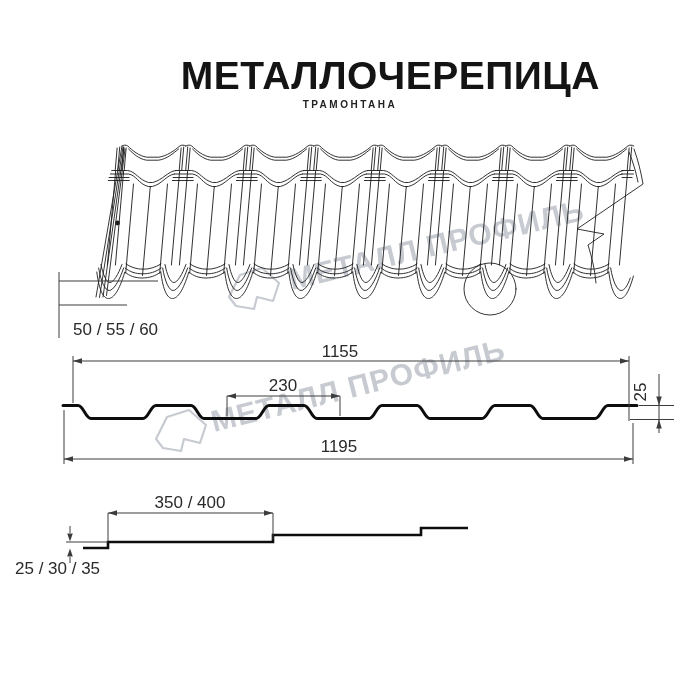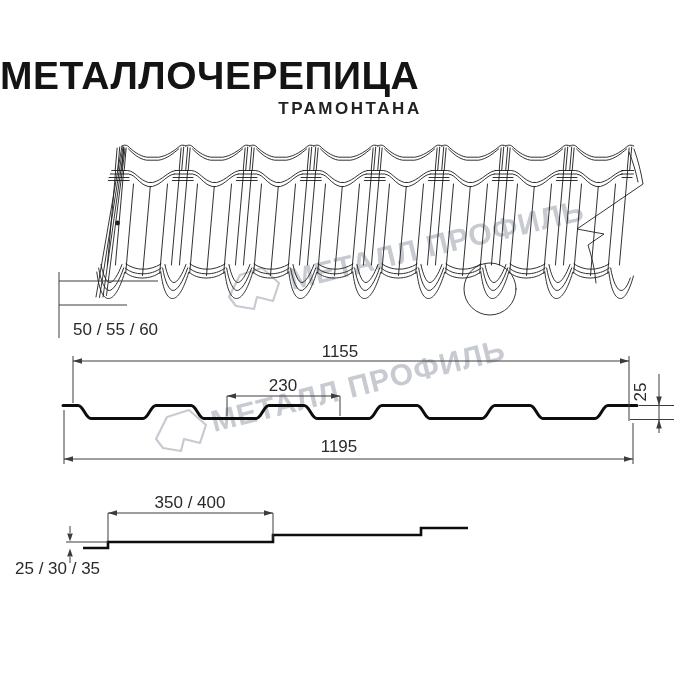--- a/index.html
+++ b/index.html
@@ -1,21 +1,21 @@
 <!DOCTYPE html>
 <html><head>
 <meta charset="utf-8">
 <style>
   html,body{margin:0;padding:0;background:#ffffff;}
   .canvas{position:relative;width:700px;height:700px;background:#ffffff;overflow:hidden;
           font-family:"Liberation Sans","DejaVu Sans",sans-serif;}
-  .title{position:absolute;top:54px;left:0;width:600px;text-align:left;
+  .title{position:absolute;top:54px;left:0;width:600px;text-align:right;
          font-size:39px;font-weight:bold;letter-spacing:0.5px;color:#141414;white-space:nowrap;}
   .subtitle{position:absolute;top:99px;left:0;width:700px;text-align:center;
-            font-size:17px;font-weight:600;letter-spacing:2.5px;color:#222222;}
+            font-size:10px;font-weight:600;letter-spacing:2.5px;color:#222222;}
   svg{position:absolute;top:0;left:0;}
   .draw{stroke:#1f1f1f;stroke-width:0.9;fill:none;stroke-linecap:round;stroke-linejoin:round;}
   .thick{stroke:#0d0d0d;stroke-width:3;fill:none;stroke-linejoin:round;stroke-linecap:round;}
   .thick2{stroke:#0d0d0d;stroke-width:2.6;fill:none;stroke-linejoin:miter;}
   .dim{stroke:#3c3c3c;stroke-width:1;fill:none;}
   .arr{fill:#3c3c3c;stroke:none;}
   .dimtext{fill:#2a2a2a;font-size:17px;font-family:"Liberation Sans","DejaVu Sans",sans-serif;}
   .wmtext{fill:#c7cbd1;font-size:30px;font-weight:bold;letter-spacing:1px;
           font-family:"Liberation Sans","DejaVu Sans",sans-serif;}
   .wmshape{stroke:#c7cbd1;stroke-width:2.2;fill:none;stroke-linejoin:round;}

